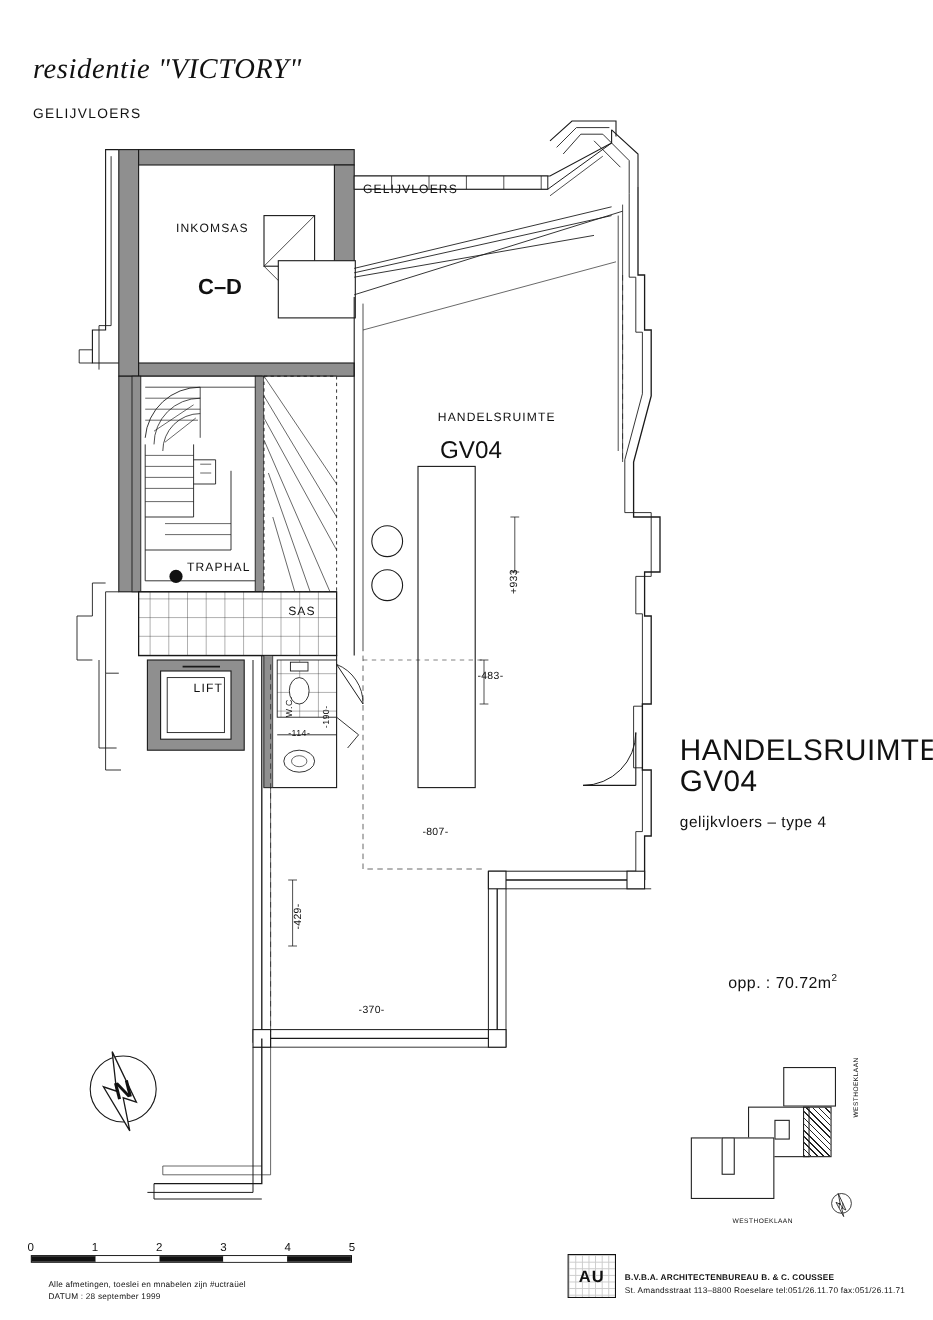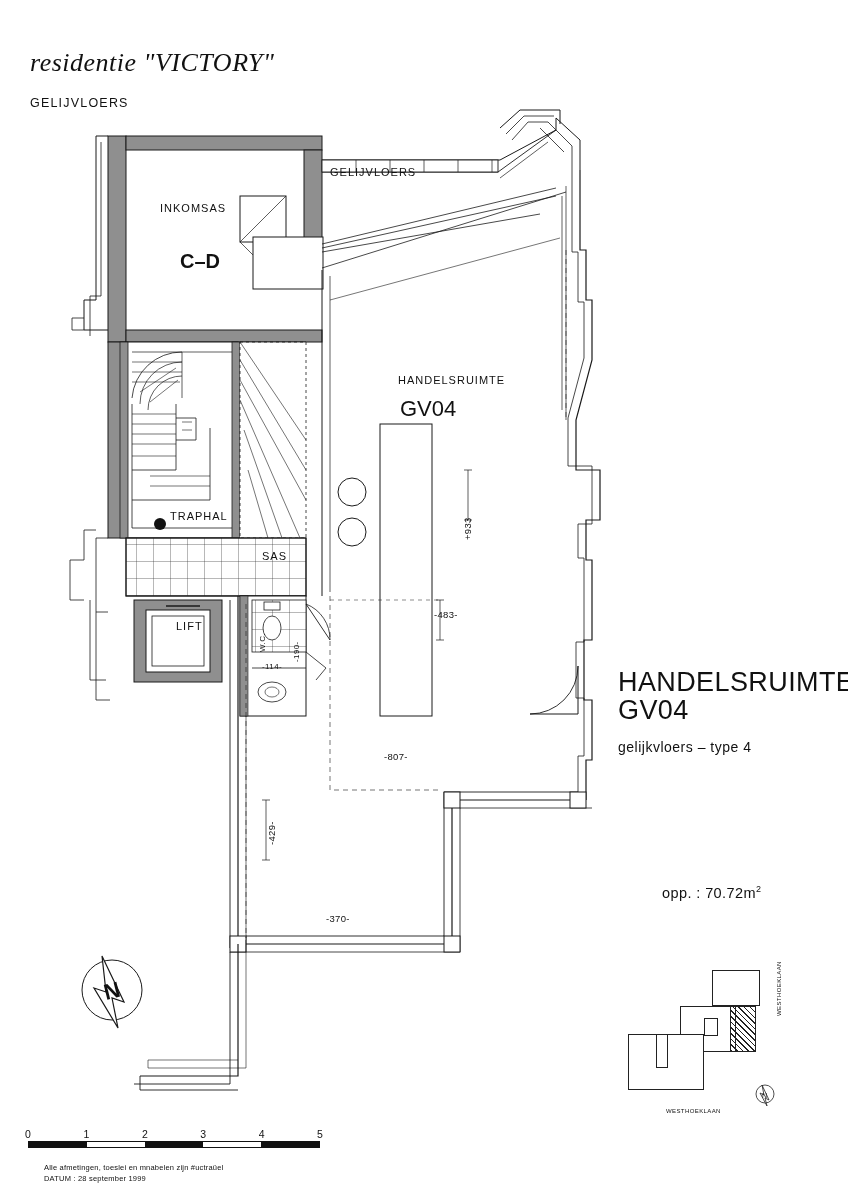--- a/index.html
+++ b/index.html
@@ -354,14 +354,24 @@
     <div class="hatch" style="left:110px; top:46px; width:26px; height:46px;"></div>
     <div class="lbl" style="left:46px; top:148px;">WESTHOEKLAAN</div>
     <div class="lbl vert" style="left:156px; top:56px;">WESTHOEKLAAN</div>
     <svg style="position:absolute; left:132px; top:120px; width:26px; height:28px;" viewBox="0 0 26 28">
       <circle cx="13" cy="14" r="9" fill="none" stroke="#222" stroke-width="0.8"></circle>
       <path d="M10 5 L17 20 L13 18 L15 26 L8 13 L12 15 Z" fill="#fff" stroke="#222" stroke-width="0.8"></path>
       <text x="10" y="18" font-family="Liberation Sans, sans-serif" font-size="7" fill="#111">N</text>
     </svg>
   </div>
 
+  <div class="stamp">
+    <div class="stamp-logo">
+      <div class="grid"></div>
+      <div class="letters">AU</div>
+    </div>
+    <div class="stamp-text">
+      <div class="l1">B.V.B.A.     ARCHITECTENBUREAU     B. &amp; C.  COUSSEE</div>
+      <div>St. Amandsstraat 113–8800 Roeselare  tel:051/26.11.70    fax:051/26.11.71</div>
+    </div>
+  </div>
 
 </div>
 
 </body></html>

